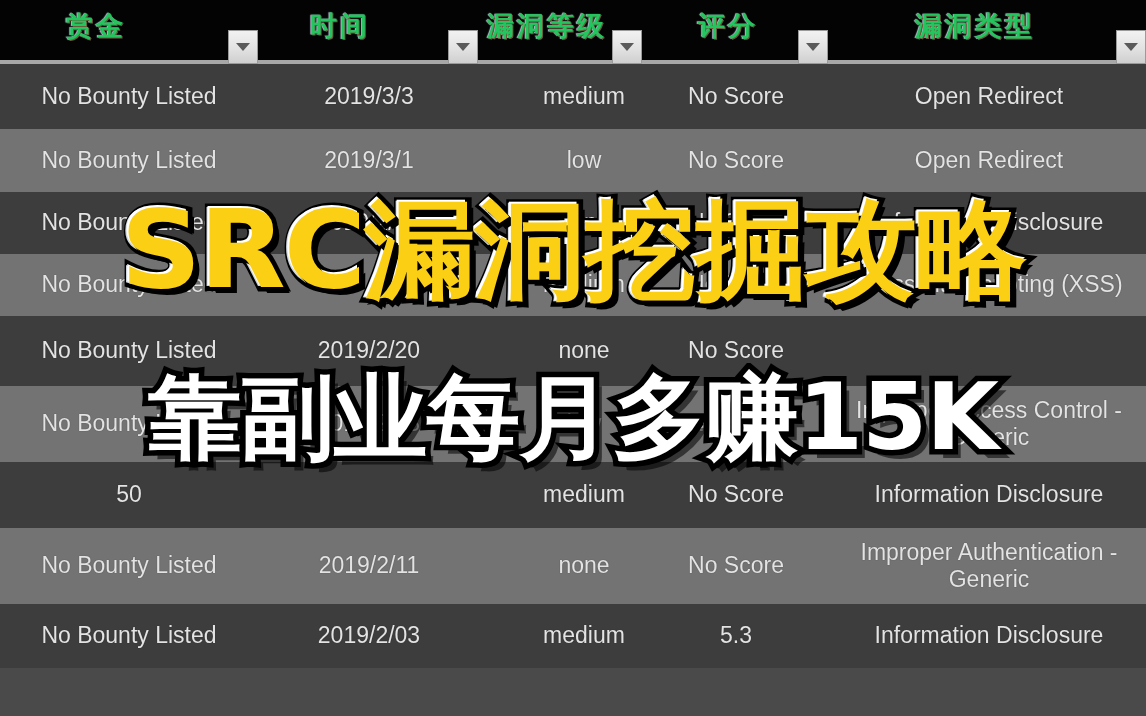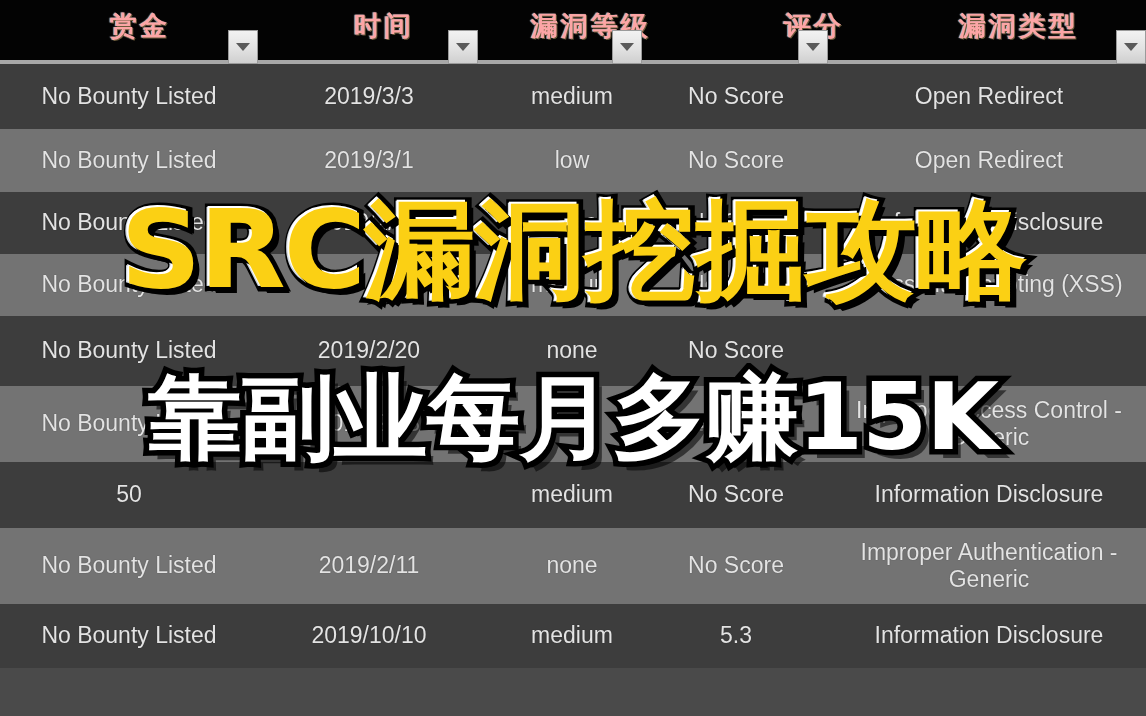--- a/index.html
+++ b/index.html
@@ -29,27 +29,26 @@
     top: 0;
     width: 1146px;
     height: 64px;
     background: #030303;
     box-sizing: border-box;
     border-bottom: 4px solid #a8a8a8;
   }
   .hdr-label {
     position: absolute;
     top: 8px;
-    color: #fca5a5;
+    color: #22c55e;
     font-size: 27px;
     font-weight: bold;
     letter-spacing: 3px;
     text-shadow: 1px 1px 0 #6b5a3a, -1px 0 1px #b9c7d6;
     white-space: nowrap;
-    margin-left: 44px;
   }
   .filter-btn {
     position: absolute;
     top: 30px;
     width: 30px;
     height: 34px;
     background: linear-gradient(180deg, #f2f2f2 0%, #e2e2e2 55%, #cfcfcf 100%);
     border: 1px solid #9a9a9a;
     box-sizing: border-box;
     display: flex;
@@ -88,21 +87,21 @@
     align-items: center;
     justify-content: center;
     text-align: center;
     line-height: 1.18;
     white-space: pre-line;
     color: #e3e3e3;
     text-shadow: 0 0 1px rgba(0,0,0,.5);
   }
   .c0 { left: 0px;   width: 258px; }
   .c1 { left: 258px; width: 222px; }
-  .c2 { left: 492px; width: 160px; }
+  .c2 { left: 504px; width: 160px; }
   .c3 { left: 640px; width: 192px; }
   .c4 { left: 832px; width: 314px; }
 
   
   .title-main {
     position: absolute;
     left: 0;
     top: 196px;
     width: 1146px;
     text-align: center;
@@ -157,21 +156,21 @@
     <div class="hdr-label" style="left:310px; width:120px;">时间</div>
     <div class="filter-btn" style="left:448px;">
         <span class="tri"></span>
       </div>
 
     <div class="hdr-label" style="left:487px; width:180px;">漏洞等级</div>
     <div class="filter-btn" style="left:612px;">
         <span class="tri"></span>
       </div>
 
-    <div class="hdr-label" style="left:740px; width:120px;">评分</div>
+    <div class="hdr-label" style="left:698px; width:120px;">评分</div>
     <div class="filter-btn" style="left:798px;">
         <span class="tri"></span>
       </div>
 
     <div class="hdr-label" style="left:915px; width:180px;">漏洞类型</div>
     <div class="filter-btn" style="left:1116px;">
         <span class="tri"></span>
       </div>
   </div>
 
@@ -226,21 +225,21 @@
       <div class="row light" style="height: 76px;">
         <div class="cell c0">No Bounty Listed</div>
         <div class="cell c1">2019/2/11</div>
         <div class="cell c2">none</div>
         <div class="cell c3">No Score</div>
         <div class="cell c4">Improper Authentication -
 Generic</div>
       </div>
       <div class="row dark" style="height: 64px;">
         <div class="cell c0">No Bounty Listed</div>
-        <div class="cell c1">2019/10/10</div>
+        <div class="cell c1">2019/2/03</div>
         <div class="cell c2">medium</div>
         <div class="cell c3">5.3</div>
         <div class="cell c4">Information Disclosure</div>
       </div>
     </div>
 
   <div class="title-main">SRC漏洞挖掘攻略</div>
   <div class="title-sub">靠副业每月多赚15K</div>
 
 </div>

